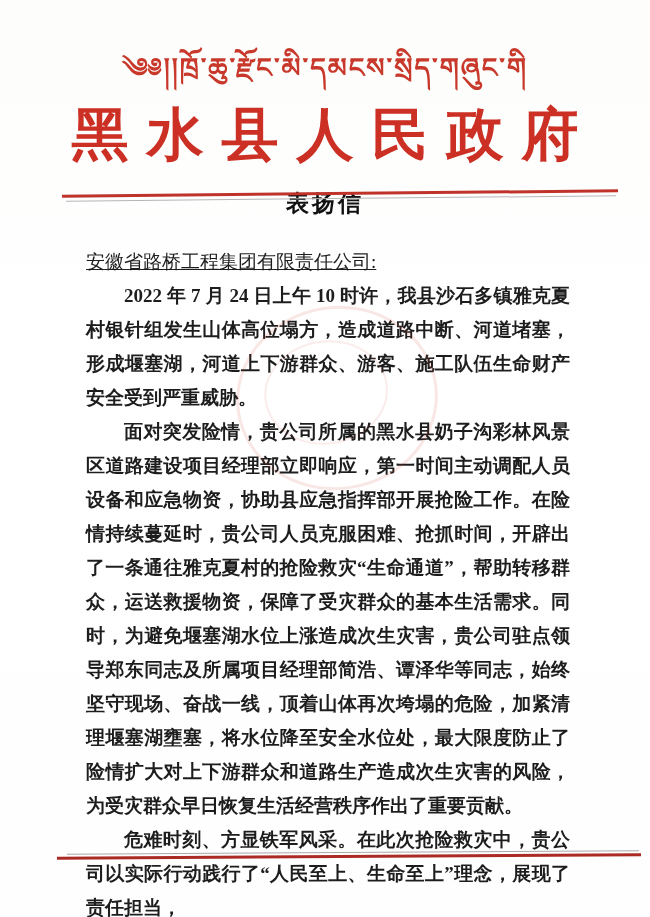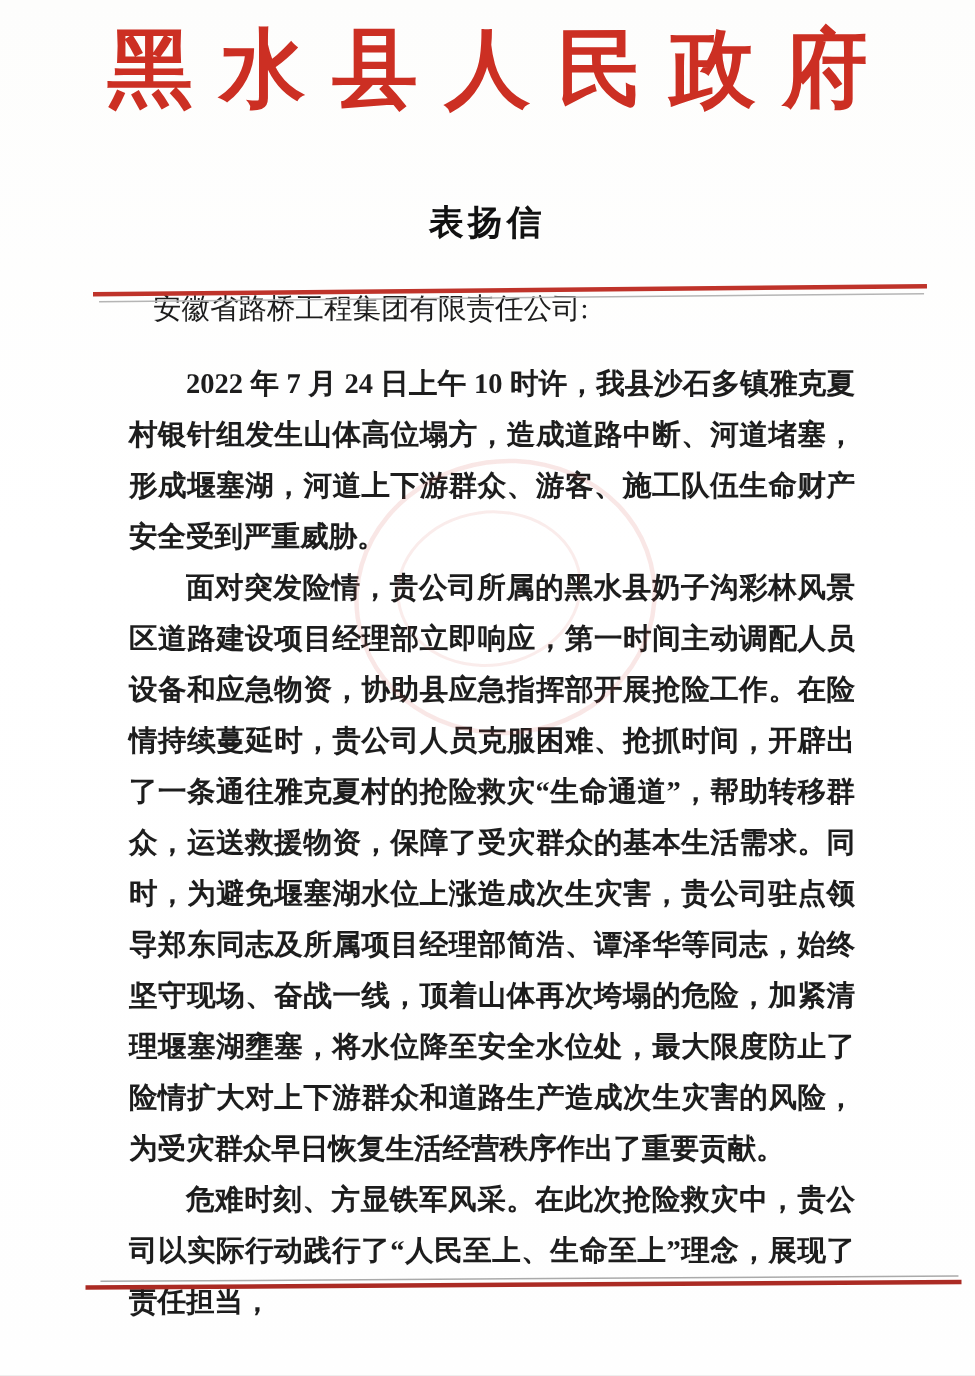--- a/index.html
+++ b/index.html
@@ -41,36 +41,36 @@
     transform:rotate(-0.55deg);
   }
   .head-rule::after{
     content:"";
     position:absolute;left:4px;top:6px;
     width:99%;height:1px;
     background:#b5b5b5;
   }
   
   .letter-title{
-    margin:54px 0 0;
+    margin:22px 0 0;
     text-align:center;
     color:#111;
     font-size:23px;
     font-weight:700;
     letter-spacing:3px;
   }
   
   .letter-body{
     margin:26px 80px 0 86px;
     color:#1d1d1d;
     font-size:19px;
     line-height:34px;
     text-align:justify;
   }
-  .salutation{margin:16px;}
+  .salutation{margin:0;text-decoration:underline;}
   .para{margin:0;text-indent:2em;font-weight:bold;}
   
   .seal-bleed{
     position:absolute;
     left:236px;top:306px;
     width:196px;height:178px;
     border:3px solid rgba(206,72,60,0.13);
     border-radius:50%;
     transform:rotate(-8deg);
     pointer-events:none;
@@ -95,20 +95,21 @@
     position:absolute;left:10px;top:-3px;
     width:98%;height:1px;
     background:#7d7d7d;opacity:.65;
   }
 </style>
 </head>
 <body>
 
 <div class="page">
 
+  <div class="tibetan">༄༅།།ཁྲོ་ཆུ་རྫོང་མི་དམངས་སྲིད་གཞུང་གི</div>
 
   <h1 class="org-name">黑水县人民政府</h1>
 
   <div class="head-rule"></div>
 
   <h2 class="letter-title">表扬信</h2>
 
   <div class="letter-body">
     <p class="salutation">安徽省路桥工程集团有限责任公司:</p>
     <p class="para">2022 年 7 月 24 日上午 10 时许，我县沙石多镇雅克夏村银针组发生山体高位塌方，造成道路中断、河道堵塞，形成堰塞湖，河道上下游群众、游客、施工队伍生命财产安全受到严重威胁。</p>

